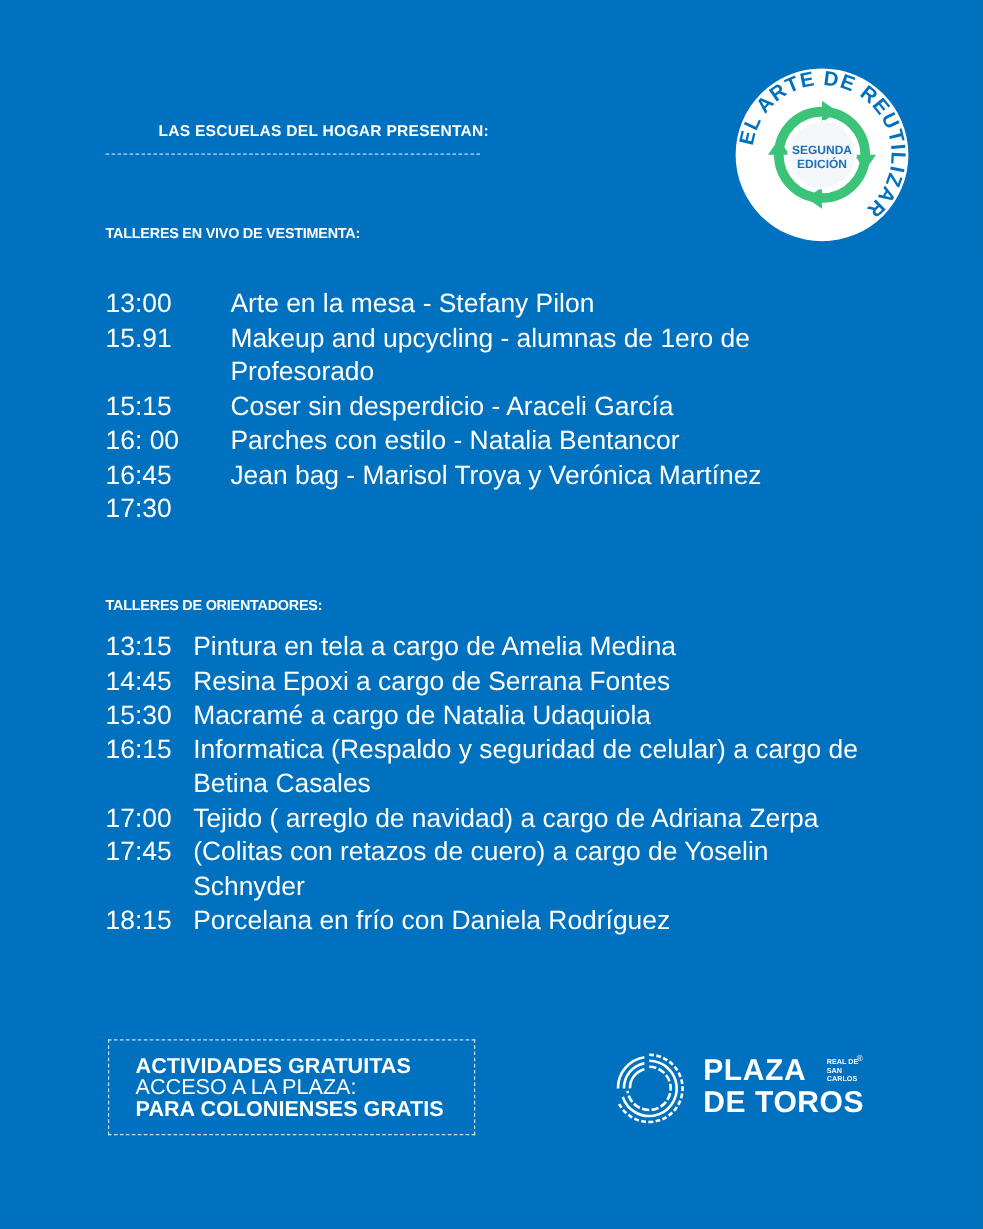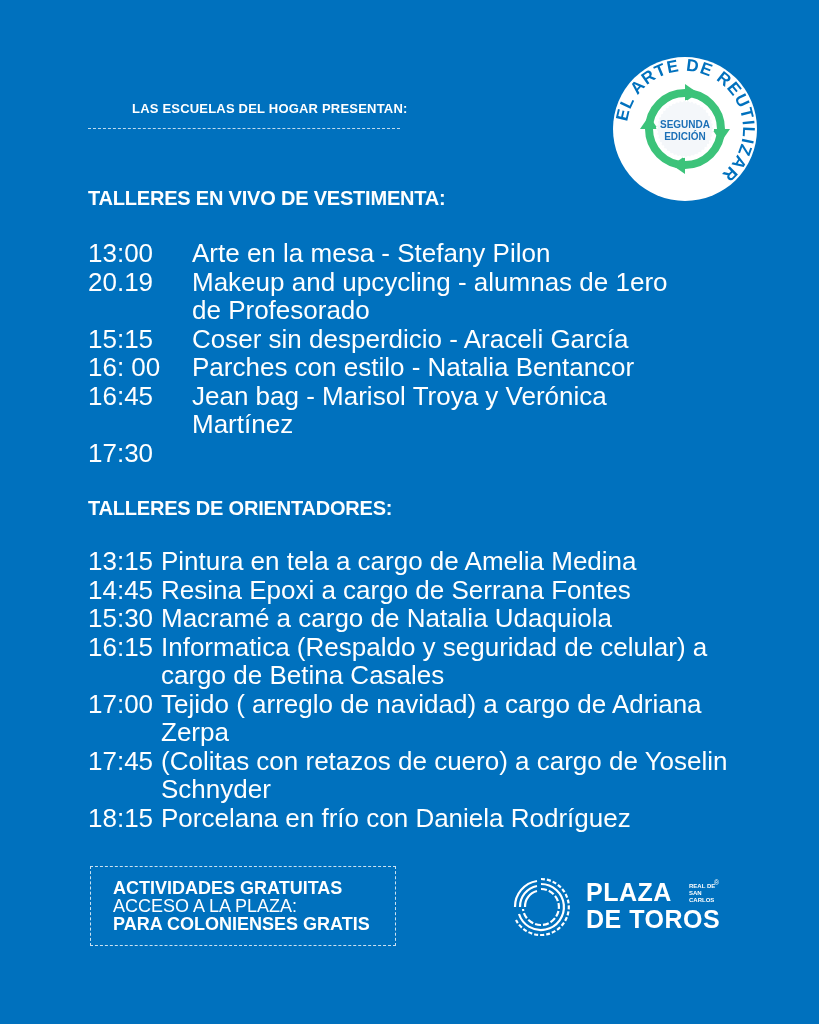--- a/index.html
+++ b/index.html
@@ -16,25 +16,25 @@
   }
   .presents-rule {
     position: absolute; left: 88px; top: 128px; width: 312px; height: 0;
     border-top: 1px dashed rgba(255,255,255,0.75);
   }
   .badge {
     position: absolute; left: 612px; top: 56px; width: 146px; height: 146px;
   }
   .section-title {
     position: absolute; left: 88px;
-    font-size: 20px; font-weight: bold; letter-spacing: -0.2px;
+    font-size: 12px; font-weight: bold; letter-spacing: -0.2px;
   }
   .sched {
     position: absolute; left: 88px;
-    font-size: 26px; line-height: 28.5px; font-weight: normal;
+    font-size: 22px; line-height: 28.5px; font-weight: normal;
   }
   .row { display: flex; }
   .row .time { flex: 0 0 auto; }
   .row .desc { flex: 1 1 auto; }
   .sched-a .time { width: 104px; }
   .sched-a .desc { width: 480px; }
   .sched-b .time { width: 73px; }
   .sched-b .desc { width: 570px; }
   .info-box {
     position: absolute; left: 90px; top: 866px; width: 306px; height: 80px;
@@ -89,42 +89,42 @@
   </text>
 </svg>
 
 <div class="section-title" style="top:187px;">TALLERES EN VIVO DE VESTIMENTA:</div>
 <div class="sched sched-a" style="top:239px;">
   <div class="row">
       <span class="time">13:00</span>
       <span class="desc">Arte en la mesa - Stefany Pilon</span>
     </div>
   <div class="row">
-      <span class="time">20.19</span>
+      <span class="time">15.91</span>
       <span class="desc">Makeup and upcycling - alumnas de 1ero de Profesorado</span>
     </div>
   <div class="row">
       <span class="time">15:15</span>
       <span class="desc">Coser sin desperdicio - Araceli García</span>
     </div>
   <div class="row">
       <span class="time">16: 00</span>
       <span class="desc">Parches con estilo - Natalia Bentancor</span>
     </div>
   <div class="row">
       <span class="time">16:45</span>
       <span class="desc">Jean bag - Marisol Troya y Verónica Martínez</span>
     </div>
   <div class="row">
       <span class="time">17:30</span>
     </div>
 </div>
 
 <div class="section-title" style="top:497px;">TALLERES DE ORIENTADORES:</div>
-<div class="sched sched-b" style="top:547px;">
+<div class="sched sched-b" style="top:525px;">
   <div class="row">
       <span class="time">13:15</span>
       <span class="desc">Pintura en tela a cargo de Amelia Medina</span>
     </div>
   <div class="row">
       <span class="time">14:45</span>
       <span class="desc">Resina Epoxi a cargo de Serrana Fontes</span>
     </div>
   <div class="row">
       <span class="time">15:30</span>

